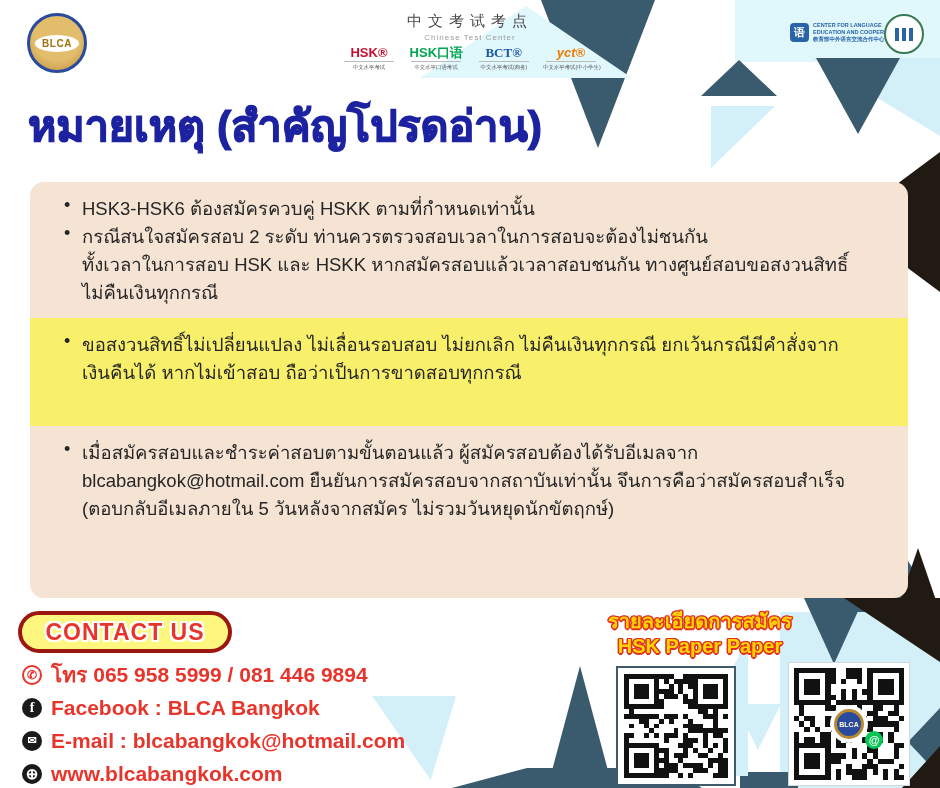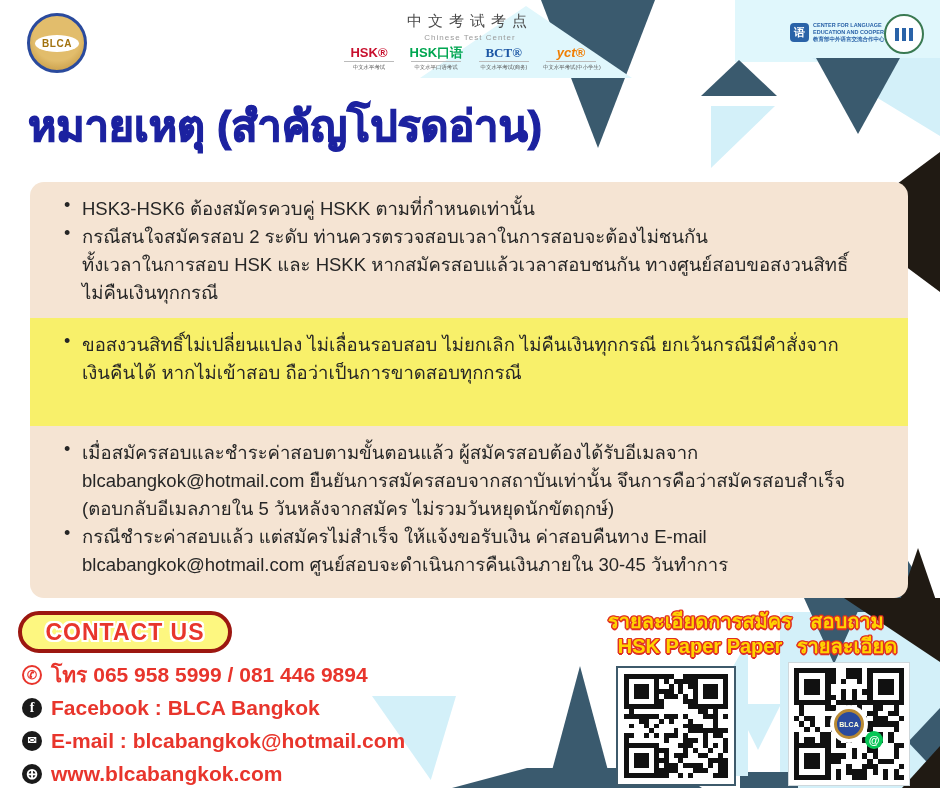--- a/index.html
+++ b/index.html
@@ -193,24 +193,20 @@
         <div class="ln">ขอสงวนสิทธิ์ไม่เปลี่ยนแปลง ไม่เลื่อนรอบสอบ ไม่ยกเลิก ไม่คืนเงินทุกกรณี ยกเว้นกรณีมีคำสั่งจาก</div>
         <div class="ln">เงินคืนได้ หากไม่เข้าสอบ ถือว่าเป็นการขาดสอบทุกกรณี</div>
       </div>
     </div>
     <div class="sec sec3">
       <div class="item">
         <div class="ln">เมื่อสมัครสอบและชำระค่าสอบตามขั้นตอนแล้ว ผู้สมัครสอบต้องได้รับอีเมลจาก</div>
         <div class="ln">blcabangkok@hotmail.com ยืนยันการสมัครสอบจากสถาบันเท่านั้น จึนการคือว่าสมัครสอบสำเร็จ</div>
         <div class="ln">(ตอบกลับอีเมลภายใน 5 วันหลังจากสมัคร ไม่รวมวันหยุดนักขัตฤกษ์)</div>
       </div>
-      <div class="item">
-        <div class="ln">กรณีชำระค่าสอบแล้ว แต่สมัครไม่สำเร็จ ให้แจ้งขอรับเงิน ค่าสอบคืนทาง E-mail</div>
-        <div class="ln">blcabangkok@hotmail.com ศูนย์สอบจะดำเนินการคืนเงินภายใน 30-45 วันทำการ</div>
-      </div>
     </div>
   </div>
 
   <div class="contact-btn">
     <span>CONTACT US</span>
   </div>
   <div class="rows">
     <div class="row">
       <span class="ci ci-phone">✆</span>
       <span>โทร 065 958 5999 / 081 446 9894</span>
@@ -225,24 +221,20 @@
     </div>
     <div class="row">
       <span class="ci ci-dark ci-web">⊕</span>
       <span>www.blcabangkok.com</span>
     </div>
   </div>
 
   <div class="qr-label lbl1">
     <div>รายละเอียดการสมัคร</div>
     <div>HSK Paper Paper</div>
-  </div>
-  <div class="qr-label lbl2">
-    <div>สอบถาม</div>
-    <div>รายละเอียด</div>
   </div>
 
   <div class="qr qr1">
     <div class="qr-pattern">
         <i style="left:0%;top:0%;width:4.761904761904762%;height:4.761904761904762%"></i>
         <i style="left:4.761904761904762%;top:0%;width:4.761904761904762%;height:4.761904761904762%"></i>
         <i style="left:9.523809523809524%;top:0%;width:4.761904761904762%;height:4.761904761904762%"></i>
         <i style="left:14.285714285714285%;top:0%;width:4.761904761904762%;height:4.761904761904762%"></i>
         <i style="left:19.047619047619047%;top:0%;width:4.761904761904762%;height:4.761904761904762%"></i>
         <i style="left:23.80952380952381%;top:0%;width:4.761904761904762%;height:4.761904761904762%"></i>

